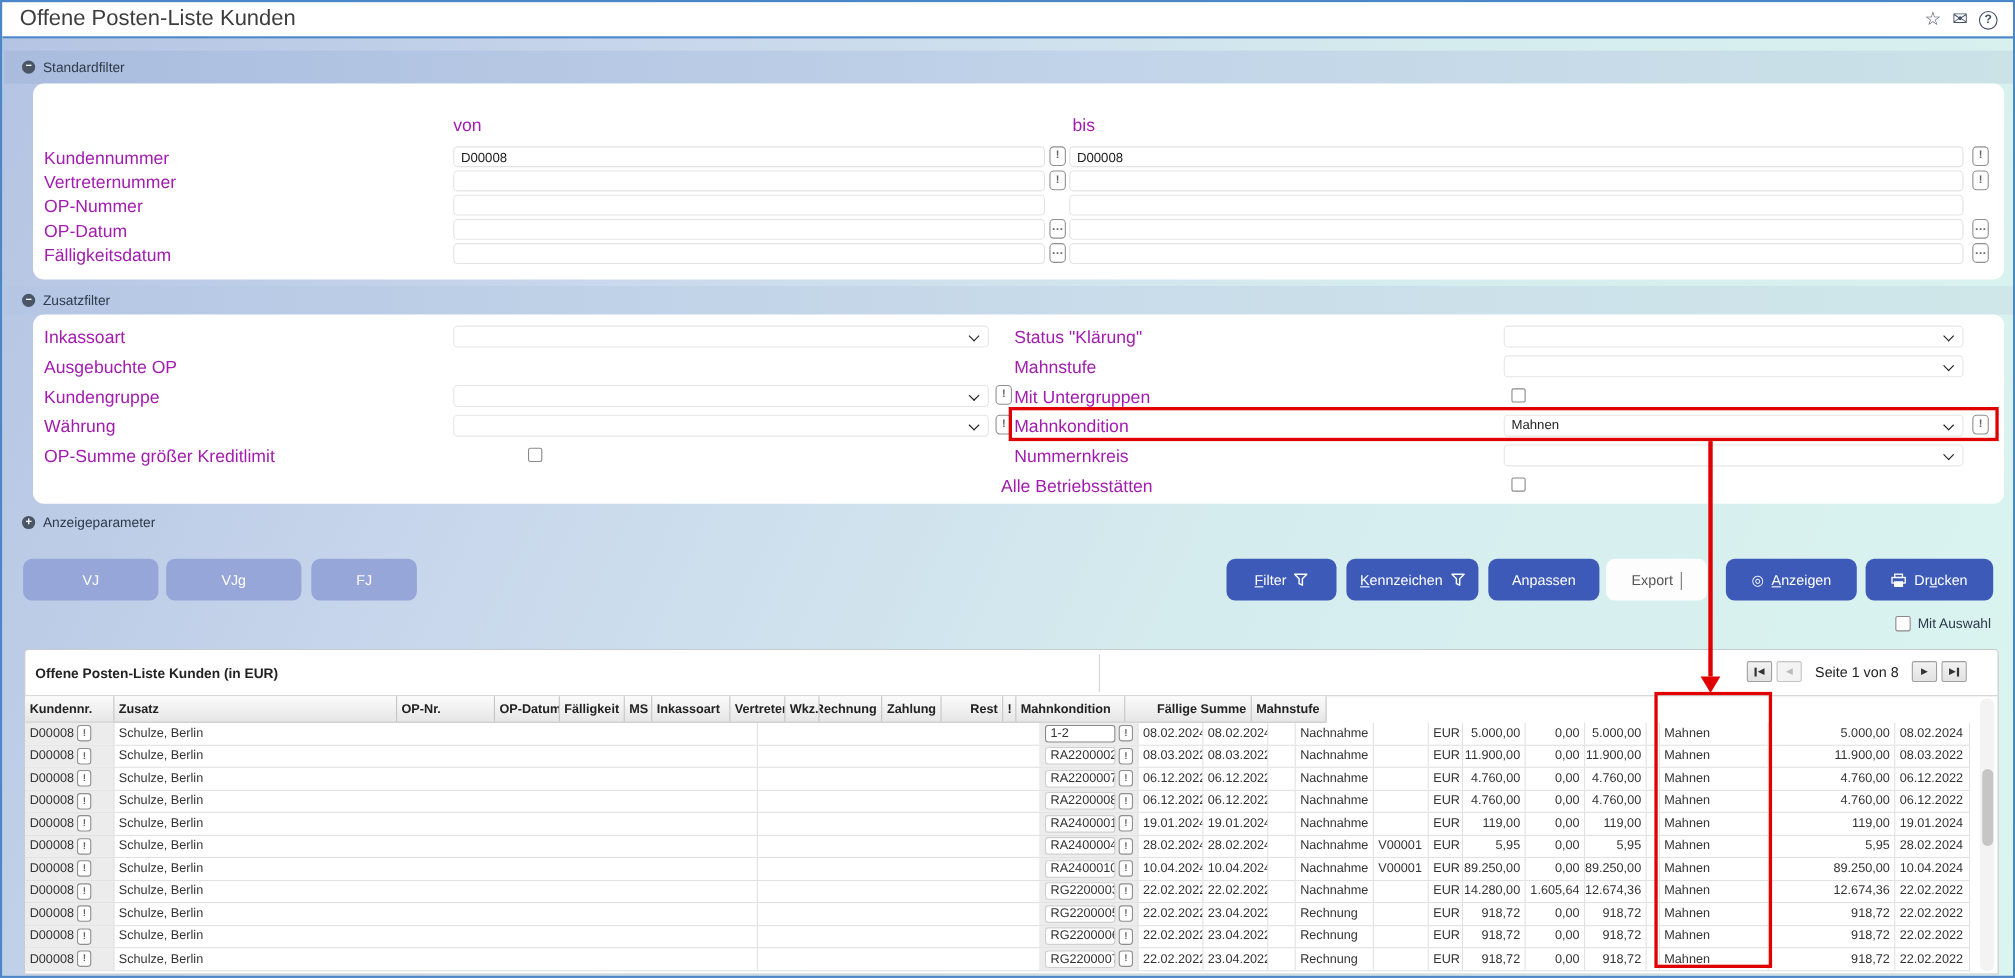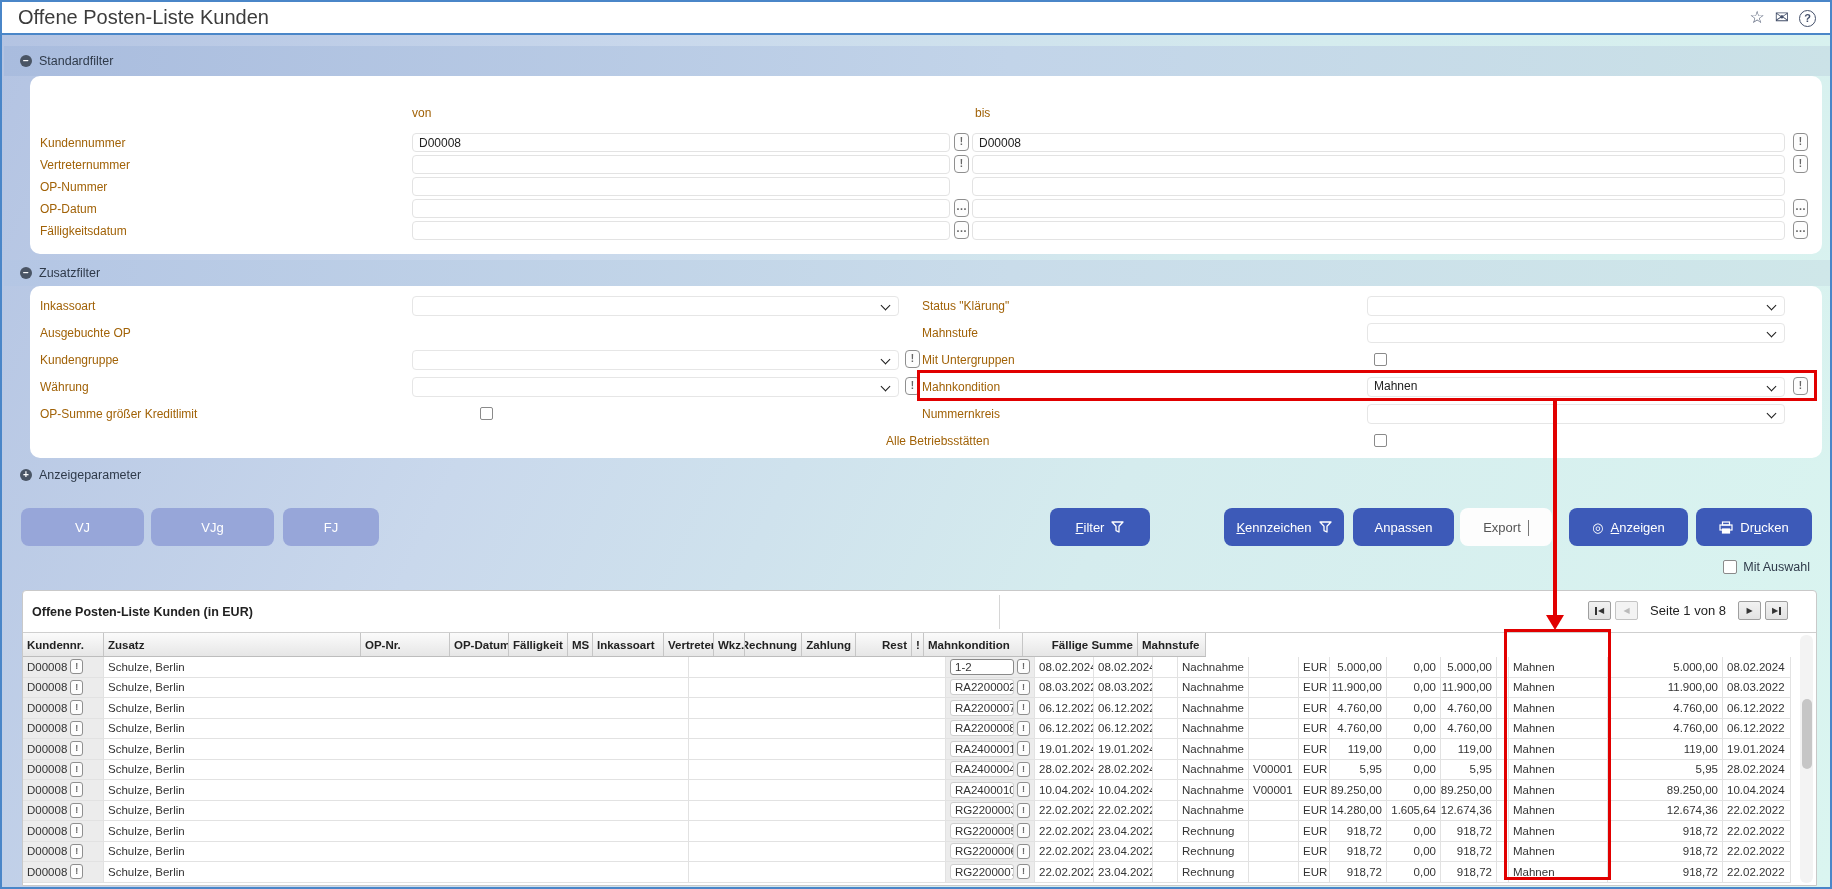--- a/index.html
+++ b/index.html
@@ -18,21 +18,21 @@
   .section-bar { position:absolute; left:2px; width:1828px; display:flex; align-items:center; gap:7px; padding-left:16px; color:#2f3a4a; font-size:12.5px; }
   .bar-sf { top:44px; height:30px; background:linear-gradient(to right,#a9bcde,#c2d4e9 55%,#cbe2e7); }
   .bar-zf { top:258px; height:26px; background:linear-gradient(to right,#b4c6e4,#c9dcea 55%,#cfe7e9); }
   .toggle-icon { width:12px; height:12px; border-radius:50%; background:#4a5565; color:#fff; font-size:10px; line-height:11px; text-align:center; font-weight:bold; cursor:pointer; flex:0 0 auto; }
   .ap-row { position:absolute; left:18px; top:466px; display:flex; align-items:center; gap:7px; color:#2f3a4a; font-size:12.5px; }
 
   
   .panel { position:absolute; left:28px; width:1792px; background:#fff; border-radius:10px; }
   .panel-sf { top:74px; height:178px; }
   .panel-zf { top:284px; height:172px; }
-  .flabel { position:absolute; font-size:12px; color:#a16207; white-space:nowrap; }
+  .flabel { position:absolute; font-size:16px; color:#a21caf; white-space:nowrap; }
   .finput { position:absolute; height:19px; background:#fff; border:1px solid #e3e3e3; border-radius:4px; font-size:12px; color:#222; padding:0 6px; font-family:"Liberation Sans",sans-serif; }
   .fselect { position:absolute; height:20px; background:#fff; border:1px solid #e6e6e6; border-radius:4px; font-size:12px; color:#222; padding:1px 22px 0 6px; cursor:pointer; }
   .chev { position:absolute; right:9px; top:5px; width:7px; height:7px; border-right:1.8px solid #1c1c1c; border-bottom:1.8px solid #1c1c1c; transform:rotate(45deg); }
   .chip { position:absolute; width:15px; height:18px; border:1px solid #8f8f8f; border-radius:4px; background:#fdfdfd; color:#666; font-size:10px; font-weight:bold; text-align:center; line-height:16px; cursor:pointer; }
   .chip.dots { font-size:11px; letter-spacing:0; line-height:13px; }
   .cbx { position:absolute; width:13px; height:13px; border:1px solid #8a8a8a; border-radius:2px; background:#fff; cursor:pointer; }
 
   
   .btn { position:absolute; top:506px; height:38px; border-radius:8px; display:flex; align-items:center; justify-content:center; gap:7px; font-size:13px; cursor:pointer; }
   .btn-period { background:#97a6d9; color:#fff; }
@@ -154,34 +154,34 @@
       </div>
       <div class="flabel" style="left: 892px; top: 67px;">Mit Untergruppen</div>
       <span class="cbx" style="left: 1344px; top: 67px;"></span>
       <div class="flabel" style="left: 892px; top: 94px;">Mahnkondition</div>
       <div class="fselect" style="left: 1337px; top: 91px; width: 418px;">Mahnen<span class="chev"></span></div>
       <span class="chip" style="left: 1763px; top: 91px;">!</span>
       <div class="flabel" style="left: 892px; top: 121px;">Nummernkreis</div>
       <div class="fselect" style="left: 1337px; top: 118px; width: 418px;">
         <span class="chev"></span>
       </div>
-      <div class="flabel" style="left: 856px; top: 148px;">Alle Betriebsstätten</div>
+      <div class="flabel" style="left: 880px; top: 148px;">Alle Betriebsstätten</div>
       <span class="cbx" style="left: 1344px; top: 148px;"></span>
     </div>
 
   <div class="ap-row">
     <span class="toggle-icon">+</span>
     <span>Anzeigeparameter</span>
   </div>
 
   <div id="buttons-layer">
       <div class="btn btn-period" style="left: 19px; width: 123px;">VJ</div>
       <div class="btn btn-period" style="left: 149px; width: 123px;">VJg</div>
       <div class="btn btn-period" style="left: 281px; width: 96px;">FJ</div>
-      <div class="btn btn-blue" style="left: 1048px; width: 100px; text-align: center;">
+      <div class="btn btn-blue" style="left: 1113px; width: 100px; text-align: center;">
         <span><u>F</u>ilter</span>
         <span>
           <svg width="13" height="12" viewBox="0 0 13 12">
             <path d="M1 1h11L8 5.2V11L5 9.6V5.2z" fill="none" stroke="currentColor" stroke-width="1.3" stroke-linejoin="round"></path>
           </svg>
         </span>
       </div>
       <div class="btn btn-blue" style="left: 1222px; width: 120px;">
         <span><u>K</u>ennzeichen</span>
         <span>

